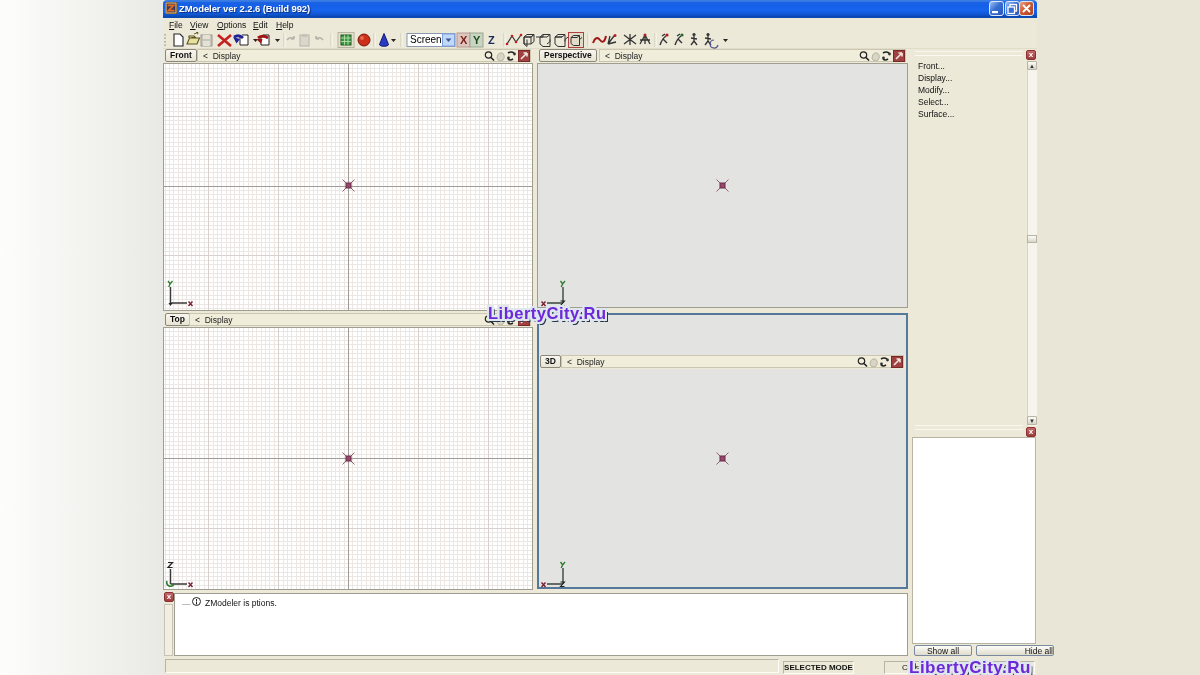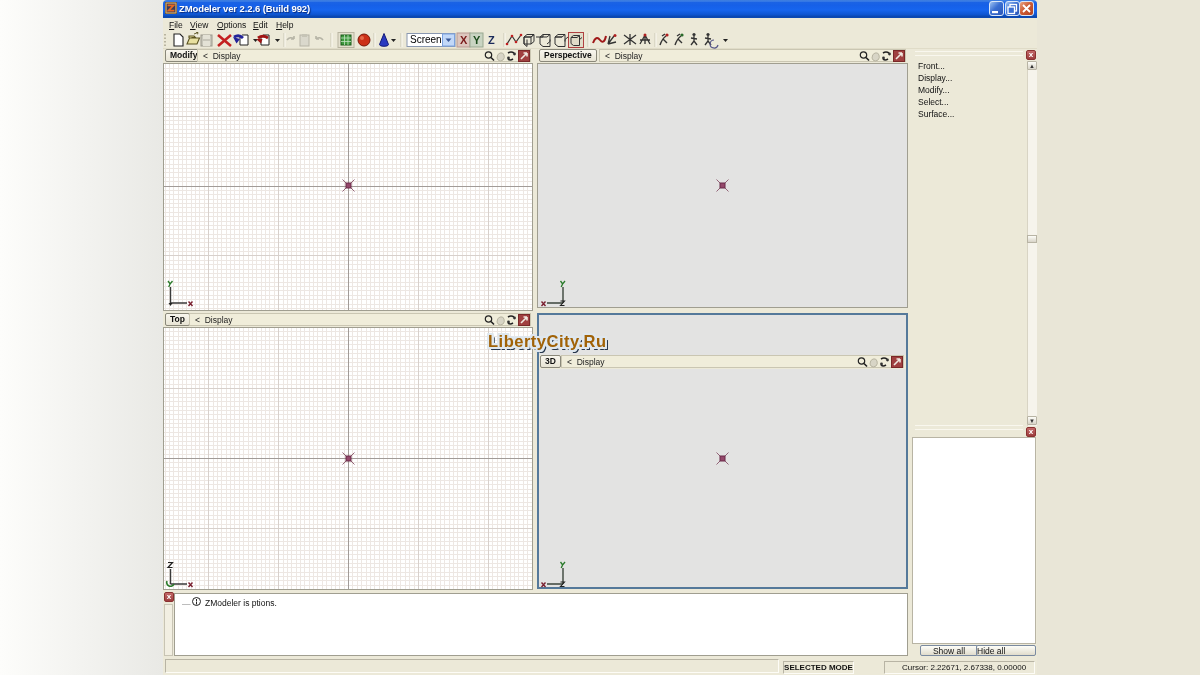--- a/index.html
+++ b/index.html
@@ -37,22 +37,22 @@
   .redx { position:absolute; width:10px; height:10px; background:linear-gradient(#c46a6a,#9c3c3c); border:1px solid #8a3030; border-radius:2px; color:#fff; font-size:8px; line-height:8px; text-align:center; font-weight:bold; }
   .groove { position:absolute; height:1px; background:#dcd8c8; border-bottom:1px solid #f9f7ee; }
   
   .sbtn { position:absolute; width:10px; height:9px; background:linear-gradient(#fdfdf8,#d8d4c8); border:1px solid #b8b4a4; border-radius:1px; font-size:6px; text-align:center; line-height:8px; color:#333; }
   
   #logarea { left:0; top:591px; width:747px; height:67px; background:#ece9d8; }
   #logbox { position:absolute; left:11px; top:2px; width:734px; height:63px; background:#fff; border:1px solid #a09e90; font-size:8.5px; color:#111; }
   
   #statusbar { left:0; top:659px; width:874px; height:16px; background:#ece9d8; font-size:8px; color:#111; }
   .scell { position:absolute; top:2px; height:13px; border:1px solid; border-color:#b8b4a4 #fdfcf6 #fdfcf6 #b8b4a4; background:#ece9d8; line-height:11px; }
-  .wm { color:#a16207; font-weight:bold; white-space:nowrap;
-      text-shadow:-2px -2px 0 #dfe7ee,2px -2px 0 #dfe7ee,-2px 2px 0 #dfe7ee,2px 2px 0 #dfe7ee,0 -2px 0 #dfe7ee,0 2px 0 #dfe7ee,-2px 0 0 #dfe7ee,2px 0 0 #dfe7ee,-1px -2px 0 #dfe7ee,1px -2px 0 #dfe7ee,-1px 2px 0 #dfe7ee,1px 2px 0 #dfe7ee,-2px -1px 0 #dfe7ee,2px -1px 0 #dfe7ee,-2px 1px 0 #dfe7ee,2px 1px 0 #dfe7ee,3px 3px 0 #27374d,3px 2px 0 #27374d,2px 3px 0 #27374d;margin-top:28px; }
+  .wm { color:#6d28d9; font-weight:bold; white-space:nowrap;
+      text-shadow:-2px -2px 0 #dfe7ee,2px -2px 0 #dfe7ee,-2px 2px 0 #dfe7ee,2px 2px 0 #dfe7ee,0 -2px 0 #dfe7ee,0 2px 0 #dfe7ee,-2px 0 0 #dfe7ee,2px 0 0 #dfe7ee,-1px -2px 0 #dfe7ee,1px -2px 0 #dfe7ee,-1px 2px 0 #dfe7ee,1px 2px 0 #dfe7ee,-2px -1px 0 #dfe7ee,2px -1px 0 #dfe7ee,-2px 1px 0 #dfe7ee,2px 1px 0 #dfe7ee,3px 3px 0 #27374d,3px 2px 0 #27374d,2px 3px 0 #27374d; }
 </style>
 </head>
 <body>
 <div id="leftbg" class="abs"></div>
 <div id="rightbg" class="abs"></div>
 <div id="win" class="abs">
   <div id="titlebar" class="abs"></div>
   <svg id="titleicon" class="abs" viewBox="0 0 14 14">
       <rect x="0" y="0" width="14" height="14" rx="2" fill="#caa468" stroke="#6a4a20" stroke-width="1"></rect>
       <rect x="2" y="2" width="10" height="10" fill="#3a3a5a"></rect>
@@ -169,21 +169,21 @@
   </div>
   <div id="menubar" class="abs">
     <span style="left:6px;top:2px;"><u>F</u>ile</span>
     <span style="left:27px;top:2px;"><u>V</u>iew</span>
     <span style="left:54px;top:2px;"><u>O</u>ptions</span>
     <span style="left:90px;top:2px;"><u>E</u>dit</span>
     <span style="left:113px;top:2px;"><u>H</u>elp</span>
   </div>
 
   <div class="abs vphead" style="left:0;top:49px;width:370px;">
-    <div class="vptab" style="left:2px;">Modify</div>
+    <div class="vptab" style="left:2px;">Front</div>
     <div class="vpdisp" style="left:34px;width:334px;">&lt;&nbsp;&nbsp;Display</div>
     <svg class="vpi" style="position:absolute;left:321px;top:1px;" width="46" height="12" viewBox="0 0 46 12">
 <circle cx="4.5" cy="5" r="3.2" fill="none" stroke="#222" stroke-width="1.2"></circle>
         <line x1="7" y1="7.5" x2="10" y2="10.5" stroke="#222" stroke-width="1.6"></line>
 <path d="M13 8 q0 -4 3 -5 q3 -1 4 2 q1 3 -1 5 q-3 2 -5 0 z" fill="#d8d5c6" stroke="#b8b5a2" stroke-width="1"></path>
 <path d="M24 3 q3 -2 6 0 m-1 6 q-3 2 -5 0" stroke="#222" stroke-width="1.6" fill="none"></path>
 <circle cx="24.5" cy="8" r="1.4" fill="#333"></circle>
         <circle cx="30.5" cy="4" r="1.4" fill="#333"></circle>
 <rect x="34.5" y="0.5" width="11" height="11" fill="#a04040" stroke="#7a2828"></rect>
 <path d="M37 9 L43 3 M43 3 h-3.5 M43 3 v3.5" stroke="#f0e8e0" stroke-width="1.6" fill="none"></path>
@@ -306,22 +306,22 @@
 
     <div class="abs" style="left:115px;top:12px;width:10px;height:365px;background:#f6f4ec;border-left:1px solid #d8d4c4;"></div>
     <div class="sbtn" style="left:115px;top:12px;">▲</div>
     <div class="abs" style="left:115px;top:186px;width:10px;height:8px;background:linear-gradient(#fdfdf8,#d8d4c8);border:1px solid #b8b4a4;"></div>
     <div class="sbtn" style="left:115px;top:367px;">▼</div>
 
     <div class="groove" style="left:3px;top:376px;width:108px;"></div>
     <div class="groove" style="left:3px;top:380px;width:108px;"></div>
     <div class="redx" style="left:114px;top:378px;">x</div>
     <div class="abs" style="left:0px;top:388px;width:124px;height:207px;background:#fff;border:1px solid #b8b4a4;"></div>
-    <div class="abs" style="left:8px;top:596px;width:58px;height:11px;background:linear-gradient(#fdfdf8,#e0dccc);border:1px solid #7a8aa0;border-radius:2px;font-size:8.5px;text-align:center;line-height:10px;color:#111;">Show all</div>
-    <div class="abs" style="left:64px;top:596px;width:60px;height:11px;background:linear-gradient(#fdfdf8,#e0dccc);border:1px solid #7a8aa0;border-radius:2px;font-size:8.5px;text-align:left;line-height:10px;color:#111;">Hide all</div>
+    <div class="abs" style="left:2px;top:596px;width:58px;height:11px;background:linear-gradient(#fdfdf8,#e0dccc);border:1px solid #7a8aa0;border-radius:2px;font-size:8.5px;text-align:center;line-height:10px;color:#111;">Show all</div>
+    <div class="abs" style="left:64px;top:596px;width:78px;height:11px;background:linear-gradient(#fdfdf8,#e0dccc);border:1px solid #7a8aa0;border-radius:2px;font-size:8.5px;text-align:right;line-height:10px;color:#111;">Hide all</div>
   </div>
 
   <div id="logarea" class="abs">
     <div class="redx" style="left:1px;top:1px;">x</div>
     <div class="abs" style="left:1px;top:13px;width:9px;height:52px;background:#f2efe2;border:1px solid #c8c4b4;"></div>
     <div id="logbox">
       <span style="position:absolute;left:7px;top:5px;color:#999;">—</span>
       <svg style="position:absolute;left:17px;top:3px;" width="9" height="9" viewBox="0 0 9 9">
           <circle cx="4.5" cy="4.5" r="4" fill="none" stroke="#222" stroke-width="1"></circle>
           <rect x="4" y="2" width="1" height="2" fill="#222"></rect>

